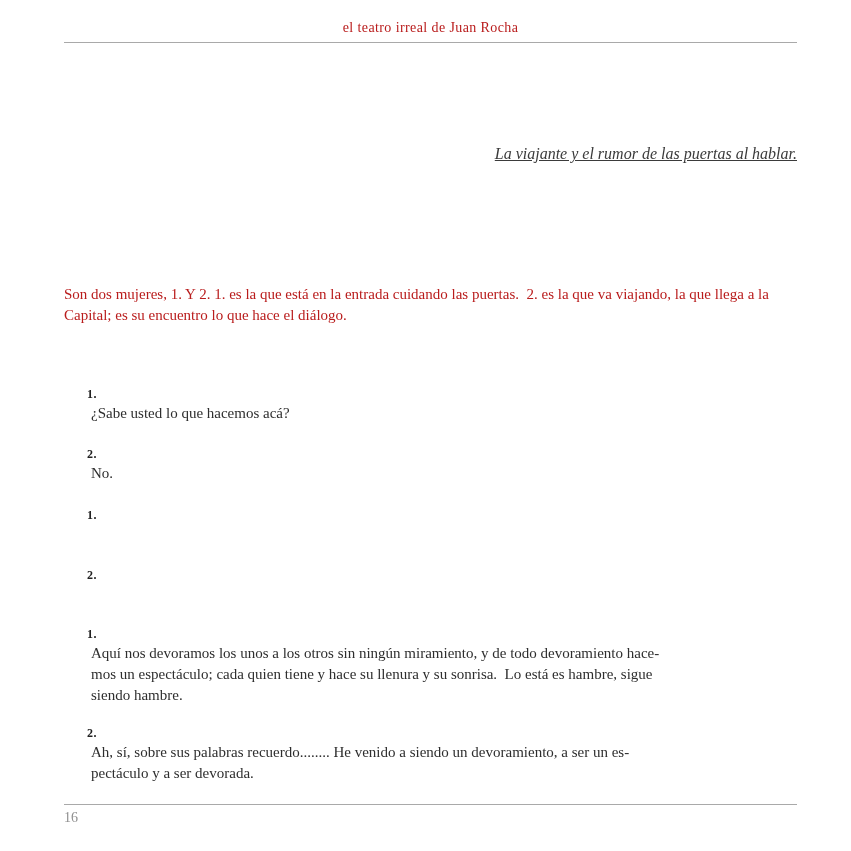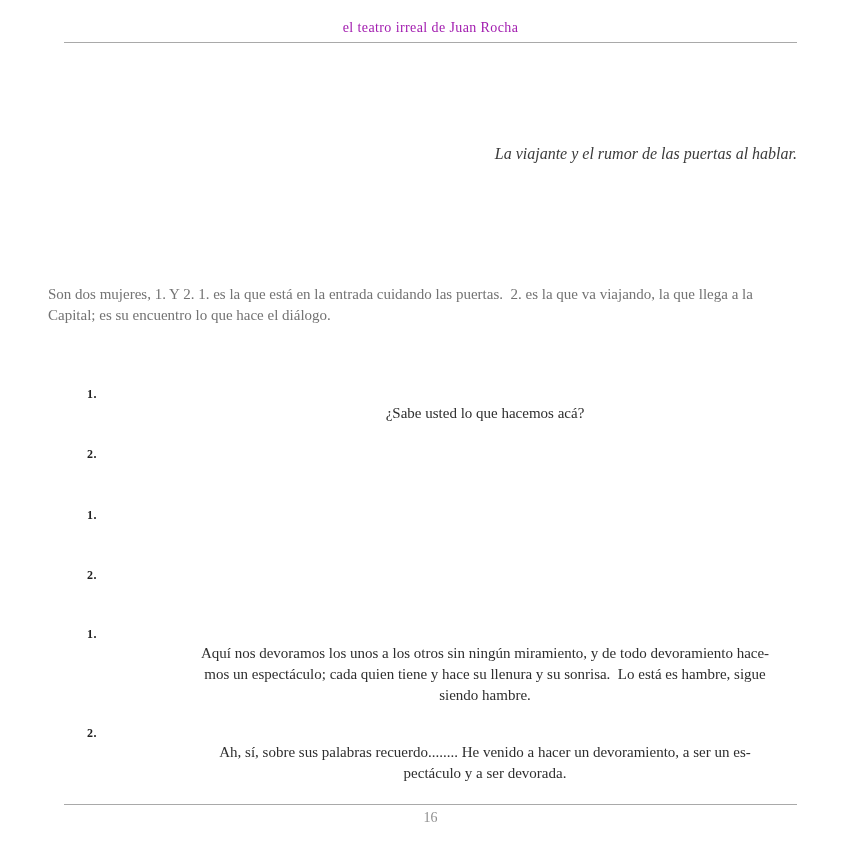--- a/index.html
+++ b/index.html
@@ -16,50 +16,51 @@
     font-family: "Liberation Serif", "DejaVu Serif", serif;
     color: #2e2e2e;
   }
   .running-header {
     position: absolute;
     top: 20px;
     left: 64px;
     right: 54px;
     text-align: center;
     font-size: 14px;
-    color: #a21caf;
+    color: #b91c1c;
     letter-spacing: 0.4px;
   }
   .rule {
     position: absolute;
     left: 64px;
     right: 54px;
     height: 0;
     border-top: 1.5px solid #a9a9a9;
   }
   .rule-top { top: 42px; }
   .rule-bottom { top: 804px; }
   .play-title {
     position: absolute;
     top: 145px;
     left: 64px;
     right: 54px;
     text-align: right;
     font-style: italic;
     font-size: 16px;
     color: #3b3b3b;
+    text-decoration: underline;
   }
   .intro {
     position: absolute;
     top: 284px;
-    left: 48px;
+    left: 64px;
     font-size: 15px;
     line-height: 21px;
     white-space: pre;
-    color: #737373;
+    color: #b91c1c;
   }
   .dialogue { position: absolute; top: 0; left: 0; right: 0; height: 851px; }
   .cue {
     position: absolute;
     left: 0;
     right: 0;
   }
   .cue-0 { top: 387px; }
   .cue-1 { top: 447px; }
   .cue-2 { top: 508px; }
@@ -69,33 +70,31 @@
   .speaker {
     position: absolute;
     top: 0;
     left: 87px;
     font-size: 12px;
     font-weight: 700;
     letter-spacing: 0.5px;
     color: #222222;
   }
   .cue-text {
-    margin: 16px 0 0 119px;
+    margin: 16px 0 0 91px;
     font-size: 15px;
     line-height: 21px;
     white-space: pre;
     color: #2e2e2e;
-    text-align: center;
   }
   .page-number {
     position: absolute;
     top: 810px;
     left: 64px;
     right: 54px;
-    text-align: center;
     font-size: 14px;
     color: #8f8f8f;
   }
 </style>
 </head>
 <body>
 
 <div class="page">
 
   <div class="running-header">
@@ -111,40 +110,41 @@
 
   <div class="dialogue">
 
     <div class="cue cue-0">
       <span class="speaker">1.</span>
       <div class="cue-text">¿Sabe usted lo que hacemos acá?</div>
     </div>
 
     <div class="cue cue-1">
       <span class="speaker">2.</span>
+      <div class="cue-text">No.</div>
     </div>
 
     <div class="cue cue-2">
       <span class="speaker">1.</span>
     </div>
 
     <div class="cue cue-3">
       <span class="speaker">2.</span>
     </div>
 
     <div class="cue cue-4">
       <span class="speaker">1.</span>
       <div class="cue-text">Aquí nos devoramos los unos a los otros sin ningún miramiento, y de todo devoramiento hace-
 mos un espectáculo; cada quien tiene y hace su llenura y su sonrisa.  Lo está es hambre, sigue
 siendo hambre.</div>
     </div>
 
     <div class="cue cue-5">
       <span class="speaker">2.</span>
-      <div class="cue-text">Ah, sí, sobre sus palabras recuerdo........ He venido a hacer un devoramiento, a ser un es-
+      <div class="cue-text">Ah, sí, sobre sus palabras recuerdo........ He venido a siendo un devoramiento, a ser un es-
 pectáculo y a ser devorada.</div>
     </div>
 
   </div>
 
   <div class="rule rule-bottom"></div>
 
   <div class="page-number">16</div>
 
 </div>

